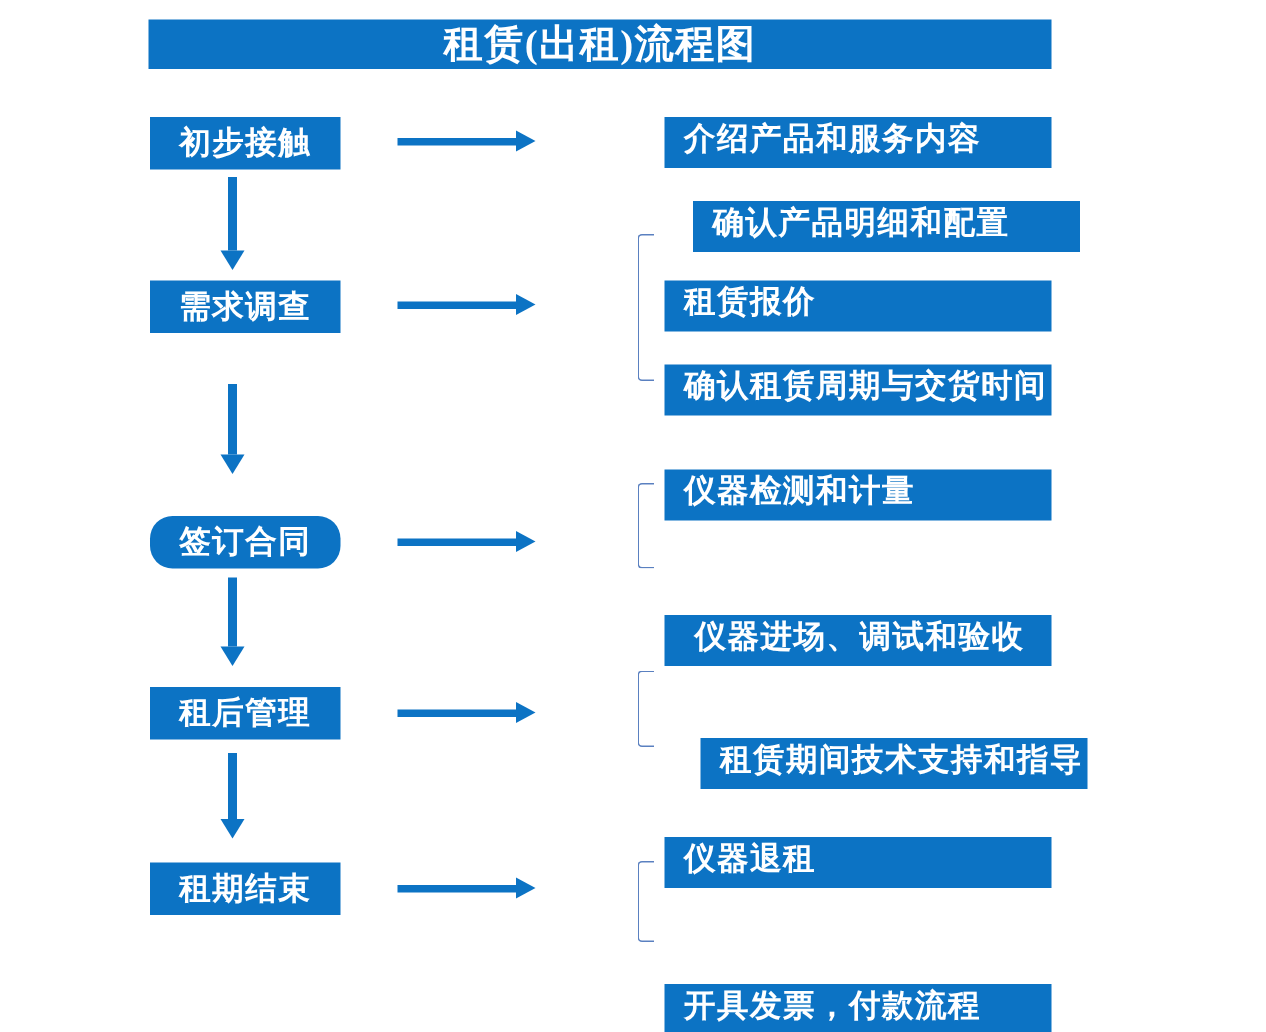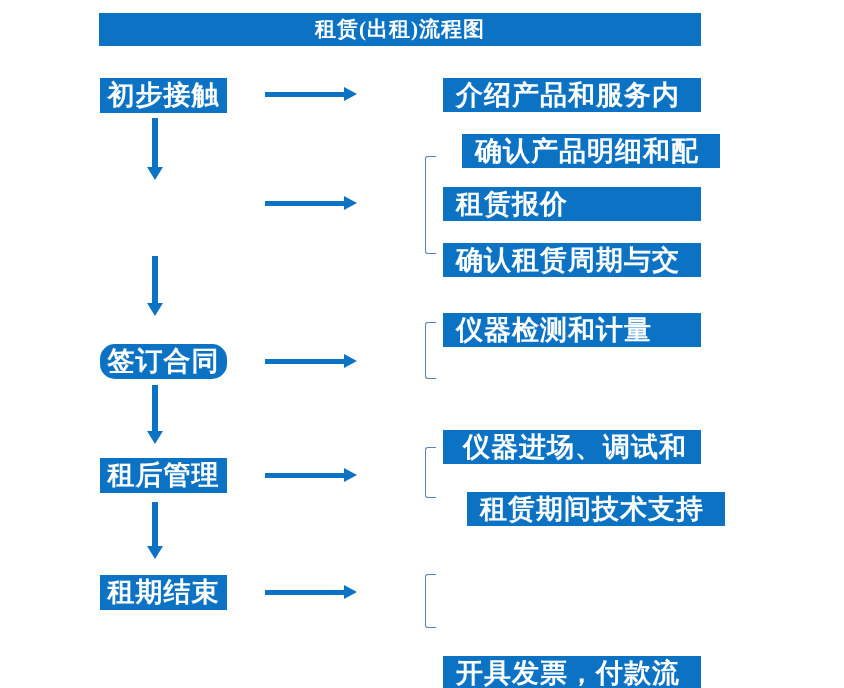--- a/index.html
+++ b/index.html
@@ -8,36 +8,37 @@
     background: #ffffff;
     font-family: "Liberation Serif", "DejaVu Serif", serif;
     position: relative;
     overflow: hidden;
   }
   .canvas { position: absolute; left: 0; top: 0; width: 844px; height: 688px; }
 
   .title-bar {
     position: absolute; left: 99px; top: 13px; width: 602px; height: 33px;
     background: #0c73c4; color: #ffffff;
-    font-size: 21px; font-weight: bold;
+    font-size: 26px; font-weight: bold;
     text-align: center; line-height: 33px; letter-spacing: 1px;
   }
 
   .box {
     position: absolute; background: #0c73c4; color: #ffffff;
-    font-weight: bold; font-size: 27px; letter-spacing: 1px;
+    font-weight: bold; font-size: 21px; letter-spacing: 1px;
   }
   .stage {
     left: 100px; width: 127px; height: 35px;
     text-align: center; line-height: 35px;
   }
   .output {
     left: 443px; width: 258px; height: 34px;
     text-align: left; line-height: 34px; padding-left: 13px;
     box-sizing: border-box;
+    font-family: Liberation Mono, monospace;
   }
 
   .h-arrow {
     position: absolute; left: 265px; width: 79px; height: 5px;
     background: #0c73c4;
   }
   .h-arrow::after {
     content: ""; position: absolute; right: -13px; top: -5px;
     width: 0; height: 0;
     border-left: 13px solid #0c73c4;
@@ -65,20 +66,21 @@
   }
 </style>
 </head>
 <body>
 
 <div class="canvas">
 
   <div class="title-bar">租赁(出租)流程图</div>
 
   <div class="box stage" style="top:78px;">初步接触</div>
+  <div class="box stage" style="top:187px;">需求调查</div>
   <div class="box stage" style="top:344px;border-radius:15px;">签订合同</div>
   <div class="box stage" style="top:458px;">租后管理</div>
   <div class="box stage" style="top:575px;">租期结束</div>
 
   <div class="v-arrow" style="top:118px;height:49px;"></div>
   <div class="v-arrow" style="top:256px;height:47px;"></div>
   <div class="v-arrow" style="top:385px;height:46px;"></div>
   <div class="v-arrow" style="top:502px;height:44px;"></div>
 
   <div class="h-arrow" style="top:92px;"></div>
@@ -93,18 +95,19 @@
   <div class="bracket" style="top:574px;height:54px;"></div>
 
   <div class="box output" style="top:78px;">介绍产品和服务内容</div>
 
   <div class="box output" style="top:134px;margin-left:19px;">确认产品明细和配置</div>
   <div class="box output" style="top:243px;">确认租赁周期与交货时间</div>
   <div class="box output" style="top:187px;">租赁报价</div>
 
   <div class="box output" style="top:313px;">仪器检测和计量</div>
 
-  <div class="box output" style="top:430px;padding-left:20px;">仪器进场、调试和验收</div>
+  <div class="box output" style="top:410px;padding-left:20px;">仪器进场、调试和验收</div>
   <div class="box output" style="top:492px;margin-left:24px;">租赁期间技术支持和指导</div>
 
+  <div class="box output" style="top:558px;">仪器退租</div>
   <div class="box output" style="top:610px;margin-top:46px;">开具发票，付款流程</div>
 
 </div>
 
 </body></html>

